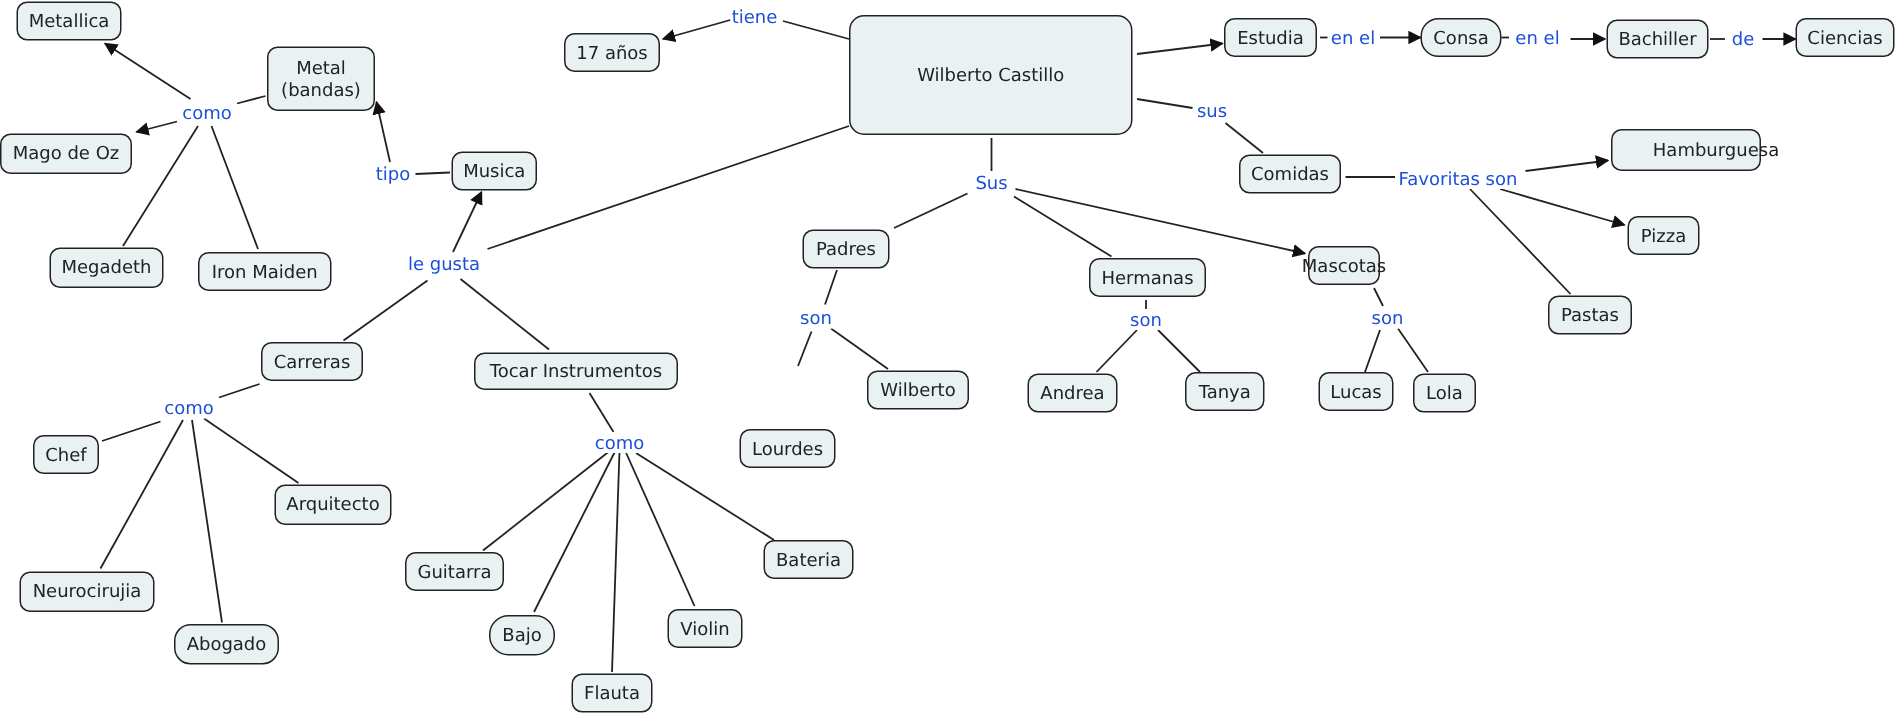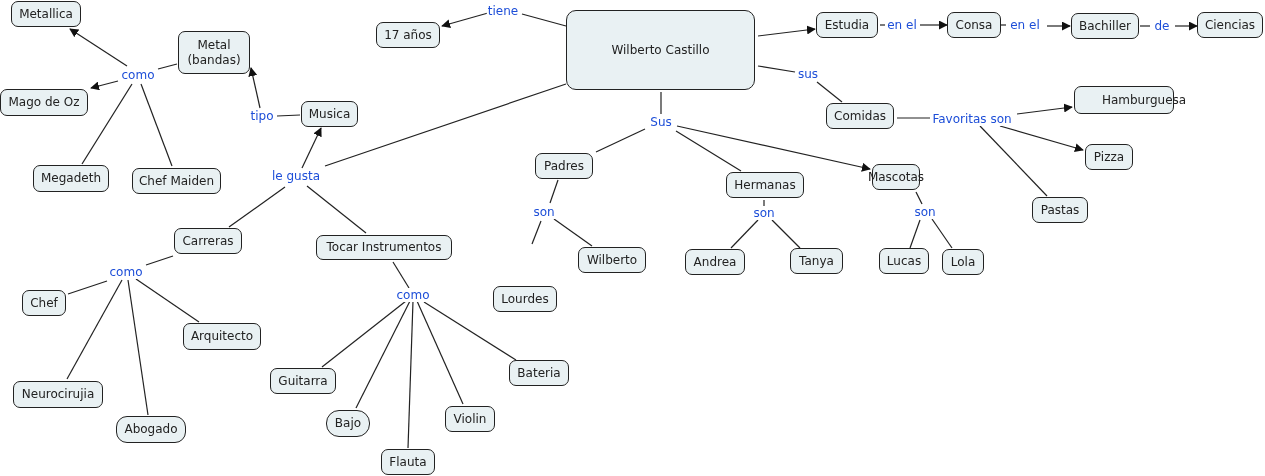--- a/index.html
+++ b/index.html
@@ -77,21 +77,21 @@
     <line x1="410" y1="301" x2="356" y2="408"></line>
     <line x1="413" y1="301" x2="408" y2="448"></line>
     <line x1="417" y1="301" x2="463" y2="404"></line>
     <line x1="424" y1="302" x2="516" y2="360"></line>
   </g>
 </svg>
 
 <div class="concept main" style="left:566px;top:10px;width:189px;height:80px;">Wilberto Castillo</div>
 <div class="concept" style="left:376px;top:22px;width:64px;height:26px;">17 años</div>
 <div class="concept" style="left:816px;top:12px;width:62px;height:26px;">Estudia</div>
-<div class="concept" style="left:947px;top:12px;width:54px;height:26px;">Consa</div>
+<div class="concept" style="left:947px;top:12px;width:54px;height:26px;border-radius:12px;">Consa</div>
 <div class="concept" style="left:1071px;top:13px;width:68px;height:26px;">Bachiller</div>
 <div class="concept" style="left:1197px;top:12px;width:66px;height:26px;">Ciencias</div>
 <div class="concept" style="left:826px;top:103px;width:68px;height:26px;">Comidas</div>
 <div class="concept" style="left:1074px;top:86px;width:100px;height:28px;padding-left:40px;">Hamburguesa</div>
 <div class="concept" style="left:1085px;top:144px;width:48px;height:26px;">Pizza</div>
 <div class="concept" style="left:1032px;top:197px;width:56px;height:26px;">Pastas</div>
 
 <div class="concept" style="left:535px;top:153px;width:58px;height:26px;">Padres</div>
 <div class="concept" style="left:726px;top:172px;width:78px;height:26px;">Hermanas</div>
 <div class="concept" style="left:872px;top:164px;width:48px;height:26px;">Mascotas</div>
@@ -101,21 +101,21 @@
 <div class="concept" style="left:790px;top:248px;width:53px;height:26px;">Tanya</div>
 <div class="concept" style="left:879px;top:248px;width:50px;height:26px;">Lucas</div>
 <div class="concept" style="left:942px;top:249px;width:42px;height:26px;">Lola</div>
 
 <div class="concept" style="left:301px;top:101px;width:57px;height:26px;">Musica</div>
 <div class="concept" style="left:178px;top:31px;width:72px;height:43px;">Metal
 (bandas)</div>
 <div class="concept" style="left:11px;top:1px;width:70px;height:26px;">Metallica</div>
 <div class="concept" style="left:0px;top:89px;width:88px;height:27px;">Mago de Oz</div>
 <div class="concept" style="left:33px;top:165px;width:76px;height:27px;">Megadeth</div>
-<div class="concept" style="left:132px;top:168px;width:89px;height:26px;">Chef Maiden</div>
+<div class="concept" style="left:132px;top:168px;width:89px;height:26px;">Iron Maiden</div>
 
 <div class="concept" style="left:174px;top:228px;width:68px;height:26px;">Carreras</div>
 <div class="concept" style="left:22px;top:290px;width:44px;height:26px;">Chef</div>
 <div class="concept" style="left:183px;top:323px;width:78px;height:27px;">Arquitecto</div>
 <div class="concept" style="left:13px;top:381px;width:90px;height:27px;">Neurocirujia</div>
 <div class="concept" style="left:116px;top:416px;width:70px;height:27px;border-radius:11px;">Abogado</div>
 
 <div class="concept" style="left:316px;top:235px;width:136px;height:25px;">Tocar Instrumentos</div>
 <div class="concept" style="left:270px;top:368px;width:66px;height:26px;">Guitarra</div>
 <div class="concept" style="left:326px;top:410px;width:44px;height:27px;border-radius:13px;">Bajo</div>

